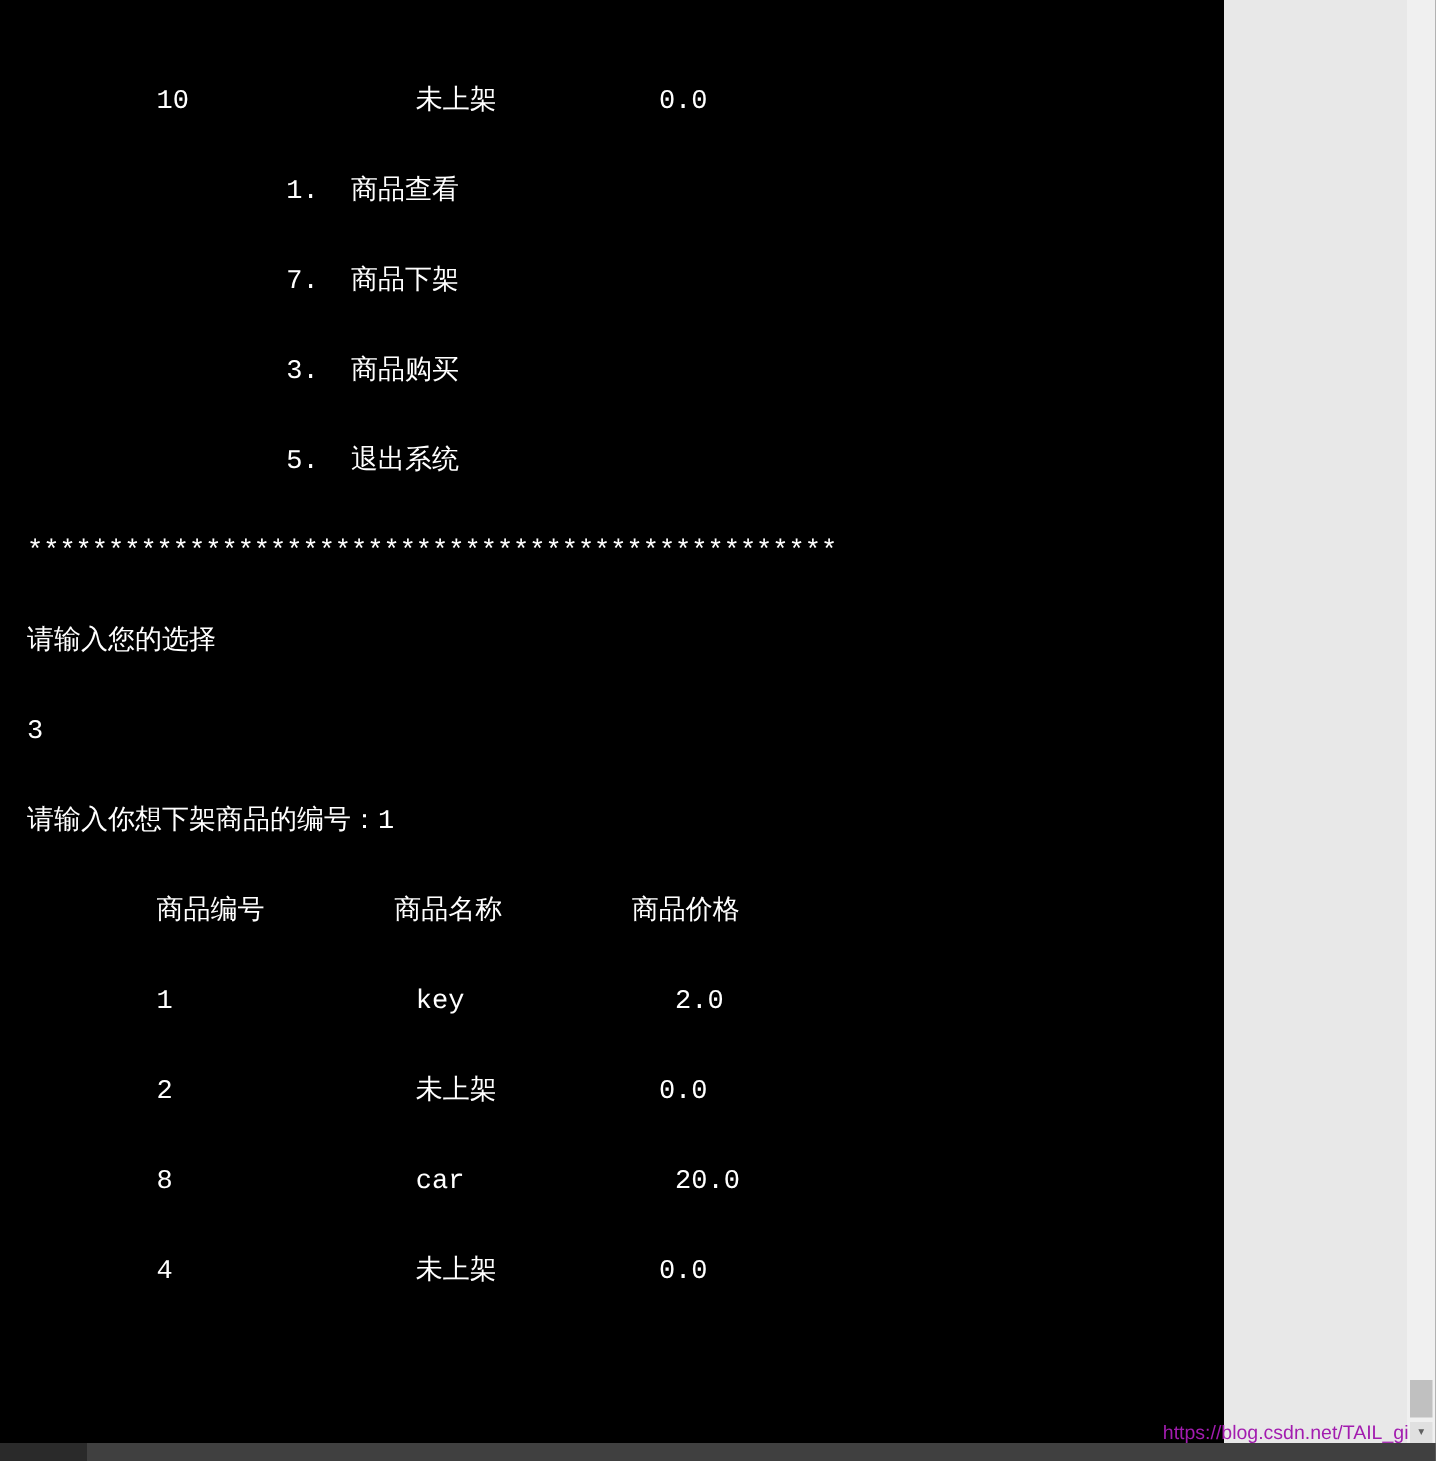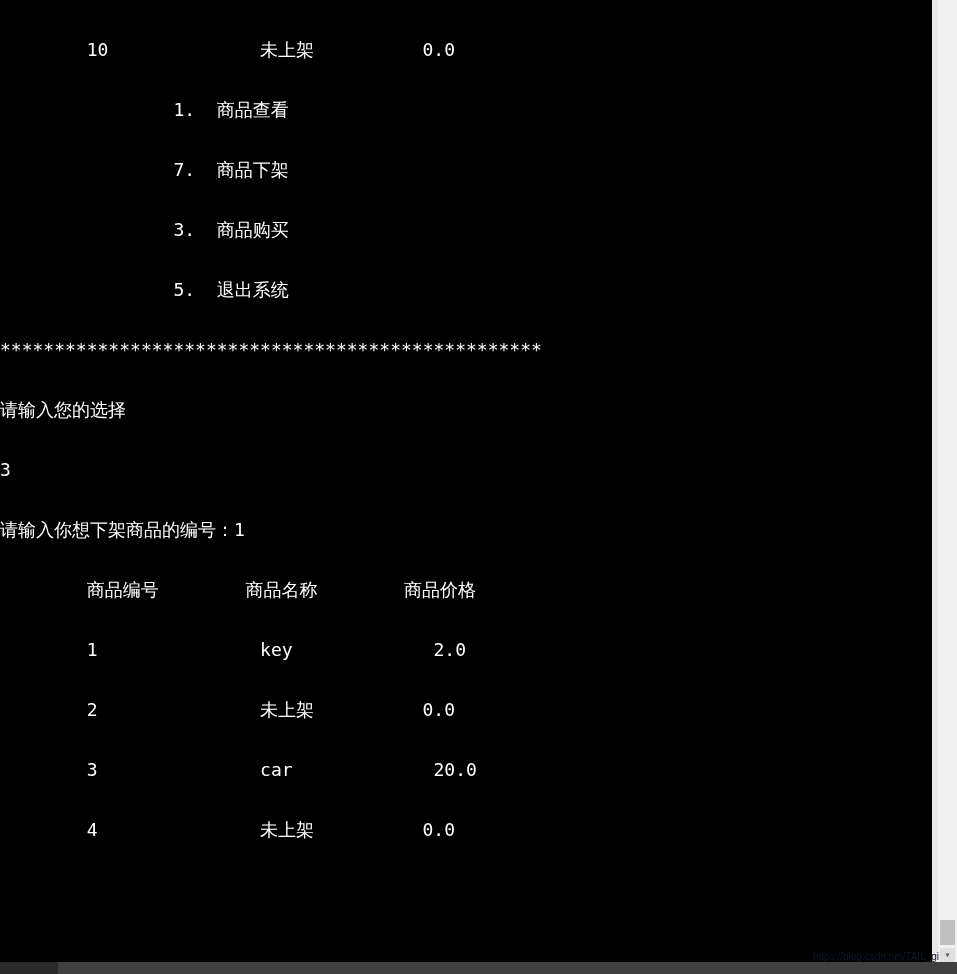--- a/index.html
+++ b/index.html
@@ -11,28 +11,29 @@
       background: #e8e8e8;
       font-family: "SimSun", "宋体", monospace;
       width: 957px;
       height: 974px;
       overflow: hidden;
       position: relative;
     }
     .terminal {
       background: #000000;
       color: #ffffff;
-      width: 932px;
+      width: 816px;
       height: 962px;
-      padding: 0;
+      padding: 18px;
       font-size: 18px;
       line-height: 20px;
       white-space: pre;
       overflow: hidden;
       position: relative;
+      font-family: Liberation Mono, monospace;
     }
     .line {
       display: block;
       height: 20px;
     }
     .scrollbar-v {
       position: absolute;
       right: 0;
       top: 0;
       width: 19px;
@@ -56,23 +57,23 @@
       background: #e0e0e0;
       text-align: center;
       font-size: 10px;
       color: #606060;
       line-height: 14px;
     }
     .watermark {
       position: absolute;
       right: 18px;
       bottom: 12px;
-      color: #0f172a;
+      color: #a21caf;
       font-family: Arial, sans-serif;
-      font-size: 10px;
+      font-size: 13px;
     }
     .bottom-area {
       position: absolute;
       left: 0;
       bottom: 0;
       width: 957px;
       height: 12px;
       background: #404040;
     }
     .bottom-cell {
@@ -93,21 +94,21 @@
   <span class="line">                7.  商品下架</span>
   <span class="line">                3.  商品购买</span>
   <span class="line">                5.  退出系统</span>
   <span class="line">**************************************************</span>
   <span class="line">请输入您的选择</span>
   <span class="line">3</span>
   <span class="line">请输入你想下架商品的编号：1</span>
   <span class="line">        商品编号        商品名称        商品价格</span>
   <span class="line">        1               key             2.0</span>
   <span class="line">        2               未上架          0.0</span>
-  <span class="line">        3               car             20.0</span>
+  <span class="line">        8               car             20.0</span>
   <span class="line">        4               未上架          0.0</span>
   
   
   
   
   
   
   
   
   

